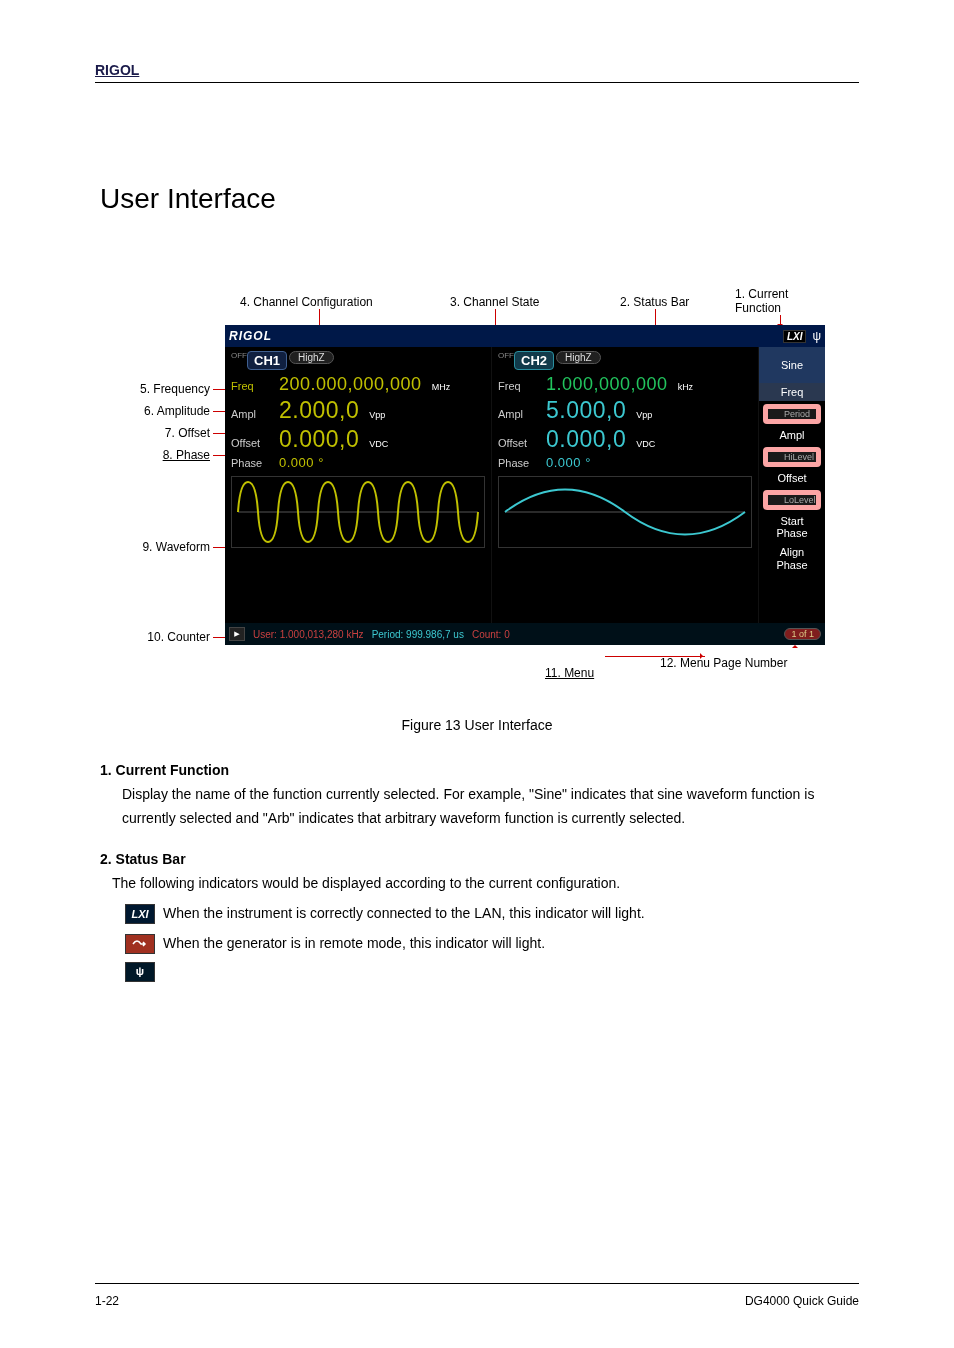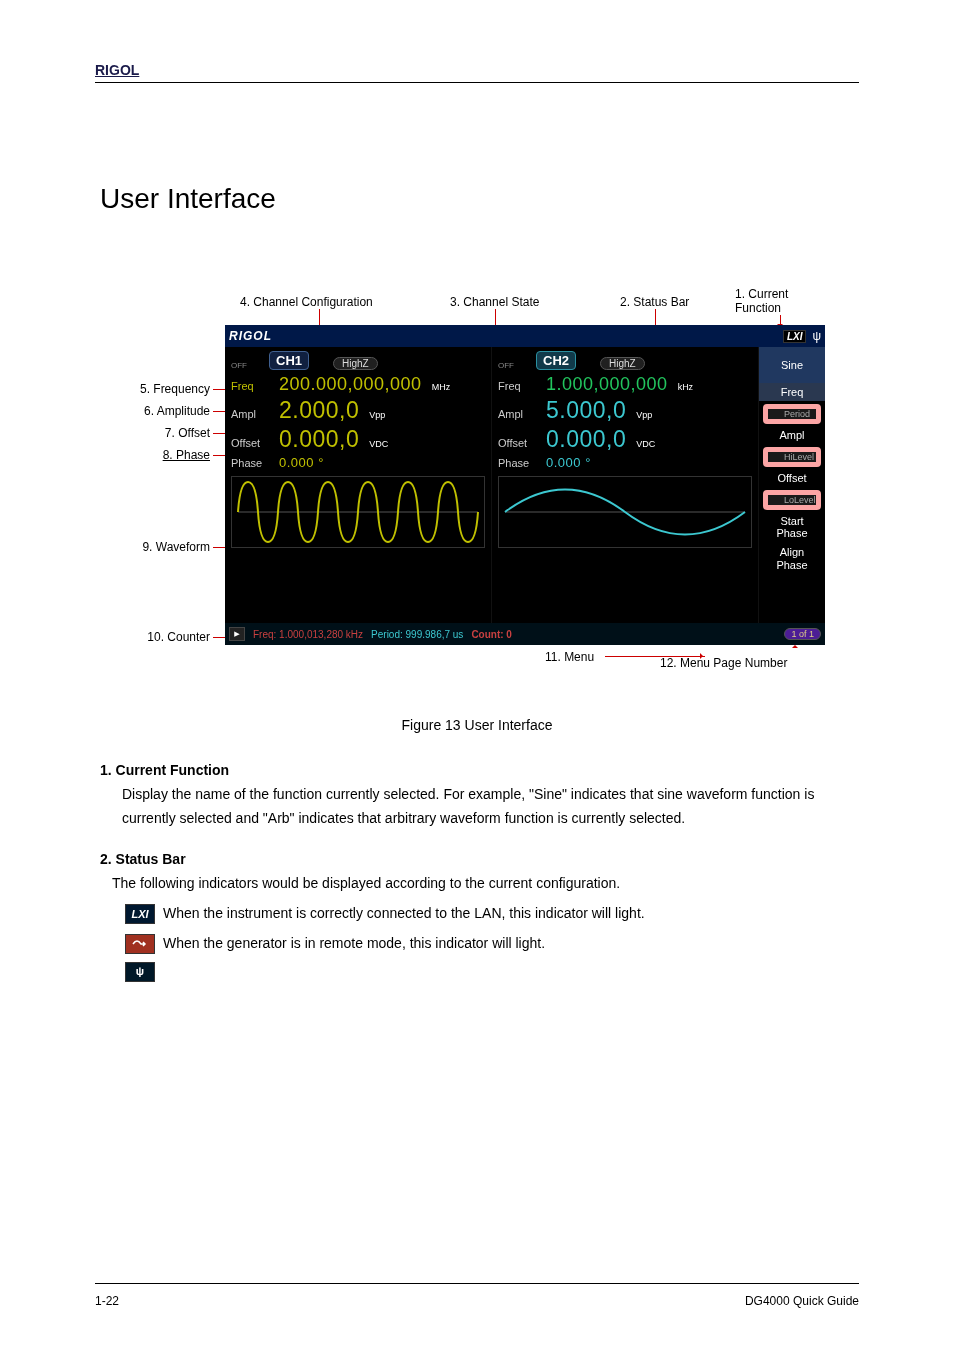--- a/index.html
+++ b/index.html
@@ -68,22 +68,22 @@
     display: flex;
     height: calc(100% - 22px - 22px);
   }
   .ch-pane {
     flex: 1;
     padding: 4px 6px;
     border-right: 1px solid #111;
   }
   .ch-header {
     display: flex;
-    gap: 24px;
-    align-items: flex-end;
+    gap: 2px;
+    align-items: flex-start;
     margin-bottom: 4px;
   }
   .ch-tag {
     background: #102040;
     border: 1px solid #406090;
     border-radius: 4px;
     padding: 1px 6px;
     font-weight: bold;
     font-size: 13px;
     color:#fff;
@@ -163,24 +163,24 @@
     gap:8px;
     padding:0 4px;
   }
   .play-icon {
     width:16px; height:14px; background:#222; border:1px solid #444;
     display:flex; align-items:center; justify-content:center;
     color:#fff; font-size:7px;
   }
   .ctr-freq { color:#c84040; }
   .ctr-period { color:#3cc8d0; }
-  .ctr-count { color:#c84040;font-weight:bold; }
+  .ctr-count { color:#c84040; }
   .page-num-box {
     margin-left:auto;
-    background:#4c1d95;
+    background:#7f1d1d;
     border:1px solid #555;
     border-radius:6px;
     padding:0 6px;
     font-size:9px;
     color:#dc8;
   }
   
   .annot {
     position:absolute;
     font-size:12px;
@@ -262,21 +262,21 @@
   <div class="annot" style="left:505px; top:10px;">2. Status Bar</div>
   <div class="annot" style="left:620px; top:2px; width:80px;">1. Current Function</div>
 
   <div class="annot left" style="left:0; top:97px;">5. Frequency</div>
   <div class="annot left" style="left:0; top:119px;">6. Amplitude</div>
   <div class="annot left" style="left:0; top:141px;">7. Offset</div>
   <div class="annot left" style="left:0; top:163px;text-decoration:underline;">8. Phase</div>
   <div class="annot left" style="left:0; top:255px;">9. Waveform</div>
   <div class="annot left" style="left:0; top:345px;">10. Counter</div>
 
-  <div class="annot" style="left:430px; top:365px;">11. Menu</div>
+  <div class="annot" style="left:430px; top:381px;text-decoration:underline;">11. Menu</div>
   <div class="annot" style="left:545px; top:371px;">12. Menu Page Number</div>
 
   <div class="arrow down" style="left:204px; top:24px; height:30px;"></div>
   <div class="arrow down" style="left:380px; top:24px; height:36px;"></div>
   <div class="arrow down" style="left:540px; top:24px; height:22px;"></div>
   <div class="arrow down" style="left:665px; top:30px; height:14px;"></div>
   <div class="arrow" style="left:98px; top:104px; width:22px;"></div>
   <div class="arrow" style="left:98px; top:126px; width:22px;"></div>
   <div class="arrow" style="left:98px; top:148px; width:22px;"></div>
   <div class="arrow" style="left:98px; top:170px; width:22px;"></div>
@@ -373,21 +373,21 @@
         <div class="menu-sub">LoLevel</div>
         <div class="menu-item" style="white-space:pre-line;">Start
 Phase</div>
         <div class="menu-item" style="white-space:pre-line;">Align
 Phase</div>
       </div>
     </div>
 
     <div class="screen-bottom">
       <span class="play-icon">▶</span>
-      <span class="ctr-freq">Freq: 1.000,013,280 kHz</span>
+      <span class="ctr-freq">User: 1.000,013,280 kHz</span>
       <span class="ctr-period">Period: 999.986,7 us</span>
       <span class="ctr-count">Count: 0</span>
       <span class="page-num-box">1 of 1</span>
     </div>
   </div>
 </div>
 
 <div class="fig-caption">Figure 13 User Interface</div>
 
 <div class="legend-list">

